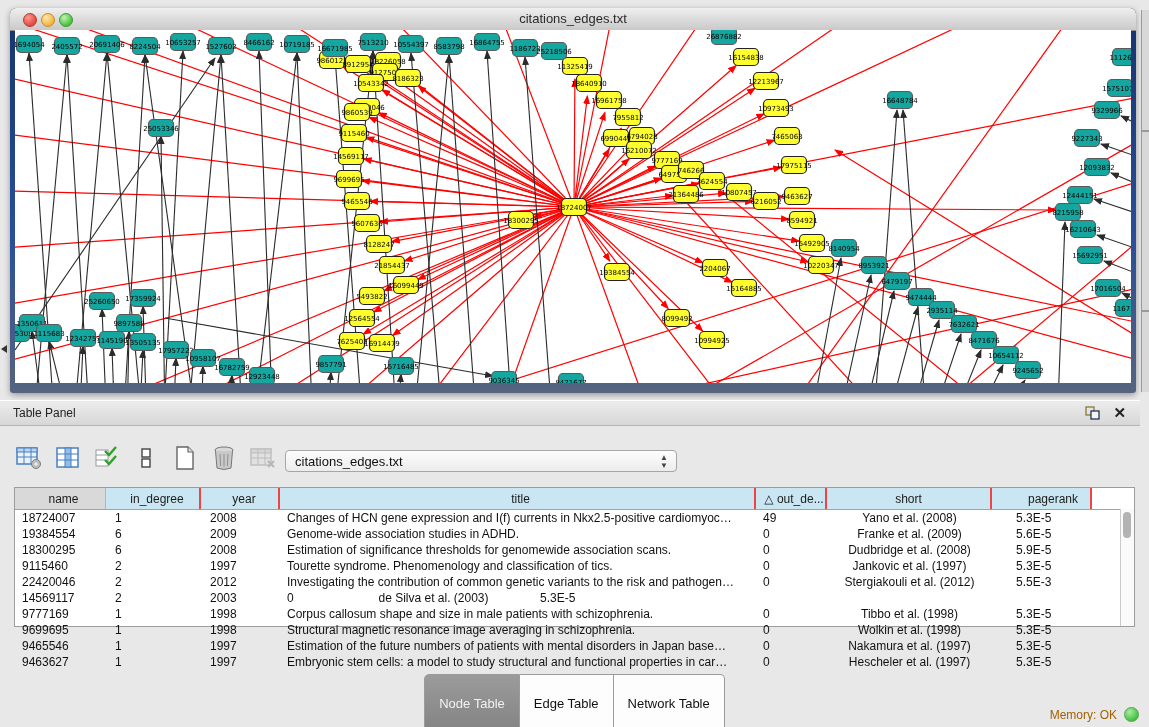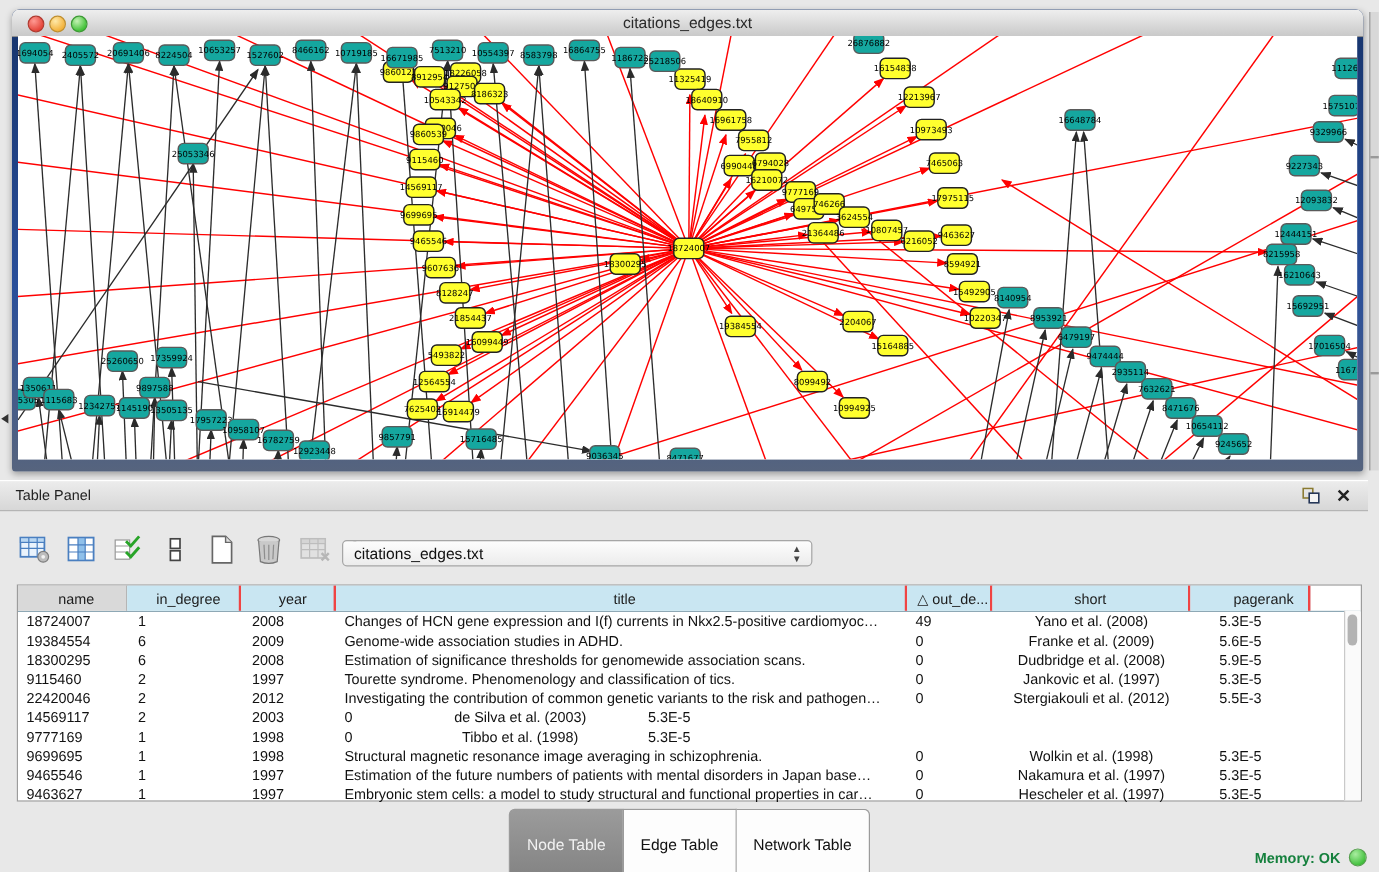--- a/index.html
+++ b/index.html
@@ -35,21 +35,21 @@
   .close-icon{position:absolute;right:14px;top:3px;font-size:15px;font-weight:bold;color:#222;cursor:pointer;}
 
   .toolbar{position:absolute;left:14px;top:440px;height:36px;display:flex;align-items:center;gap:9px;}
   .tb-btn{width:30px;height:30px;display:flex;align-items:center;justify-content:center;cursor:pointer;}
   .fx-label{font-family:"Liberation Serif",serif;font-style:italic;font-weight:bold;font-size:15px;color:#111;}
 
   .combo{position:absolute;left:285px;top:450px;width:392px;height:22px;background:linear-gradient(#fdfdfd,#ececec);
     border:1px solid #a6a6a6;border-radius:4px;font-size:13px;color:#111;line-height:21px;padding-left:9px;box-sizing:border-box;cursor:pointer;}
   .combo .arrows{position:absolute;right:8px;top:3px;font-size:8px;color:#444;line-height:8px;text-align:center;}
 
-  .dtable{position:absolute;left:14px;top:487px;width:1121px;height:181px;background:#fff;border:1px solid #9c9c9c;box-sizing:border-box;}
+  .dtable{position:absolute;left:14px;top:487px;width:1121px;height:140px;background:#fff;border:1px solid #9c9c9c;box-sizing:border-box;}
   .thead{display:flex;height:21px;border-bottom:1px solid #8ea8b5;}
   .th{background:#c9e6f2;border-right:2px solid #ef4444;font-size:12px;color:#1c1c1c;
       display:flex;align-items:center;justify-content:center;box-sizing:border-box;cursor:pointer;white-space:nowrap;overflow:hidden;}
   .th.sel{background:#d9d9d9;border-right:1px solid #b5b5b5;}
   .trow{display:flex;height:16px;font-size:12px;color:#111;}
   .td{white-space:nowrap;overflow:hidden;box-sizing:border-box;line-height:16px;}
   .c0{width:91px;padding-left:7px;}
   .c1{width:95px;padding-left:9px;}
   .c2{width:79px;padding-left:9px;}
   .c3{width:476px;padding-left:7px;}
@@ -60,21 +60,21 @@
   .vthumb{position:absolute;left:2px;top:3px;width:8px;height:26px;border-radius:5px;background:#b3b3b3;cursor:pointer;}
 
   .seg-tabs{position:absolute;left:0;top:674px;width:1149px;display:flex;justify-content:center;}
   .seg{height:21px;line-height:21px;font-size:13px;padding:18px 14px;background:#fdfdfd;border:1px solid #9b9b9b;
        border-left:none;color:#111;cursor:pointer;}
   .seg:first-child{border-left:1px solid #9b9b9b;border-radius:5px 0 0 5px;}
   .seg:last-child{border-radius:0 5px 5px 0;}
   .seg.active{background:linear-gradient(#9b9b9b,#838383);color:#f2f2f2;}
 
   .statusbar{position:absolute;right:10px;bottom:5px;display:flex;align-items:center;gap:7px;}
-  .mem-label{font-size:12px;color:#15803d;font-weight:bold;}
+  .mem-label{font-size:12px;color:#a16207;}
   .mem-dot{width:13px;height:13px;border-radius:50%;background:radial-gradient(circle at 35% 30%,#a9eda0,#3fbf3a 75%);border:1px solid #57a04f;}
 </style>
 </head>
 <body>
 
 <div class="net-window">
   <div class="net-titlebar">
     <span class="traffic t-red"></span>
     <span class="traffic t-yellow"></span>
     <span class="traffic t-green"></span>
@@ -811,20 +811,21 @@
         <div class="td c1">2</div>
         <div class="td c2">2003</div>
         <div class="td c4">0</div>
         <div class="td c5">de Silva et al. (2003)</div>
         <div class="td c6">5.3E-5</div>
       </div>
       <div class="trow">
         <div class="td c0">9777169</div>
         <div class="td c1">1</div>
         <div class="td c2">1998</div>
+        <div class="td c3">Corpus callosum shape and size in male patients with schizophrenia.</div>
         <div class="td c4">0</div>
         <div class="td c5">Tibbo et al. (1998)</div>
         <div class="td c6">5.3E-5</div>
       </div>
       <div class="trow">
         <div class="td c0">9699695</div>
         <div class="td c1">1</div>
         <div class="td c2">1998</div>
         <div class="td c3">Structural magnetic resonance image averaging in schizophrenia.</div>
         <div class="td c4">0</div>

